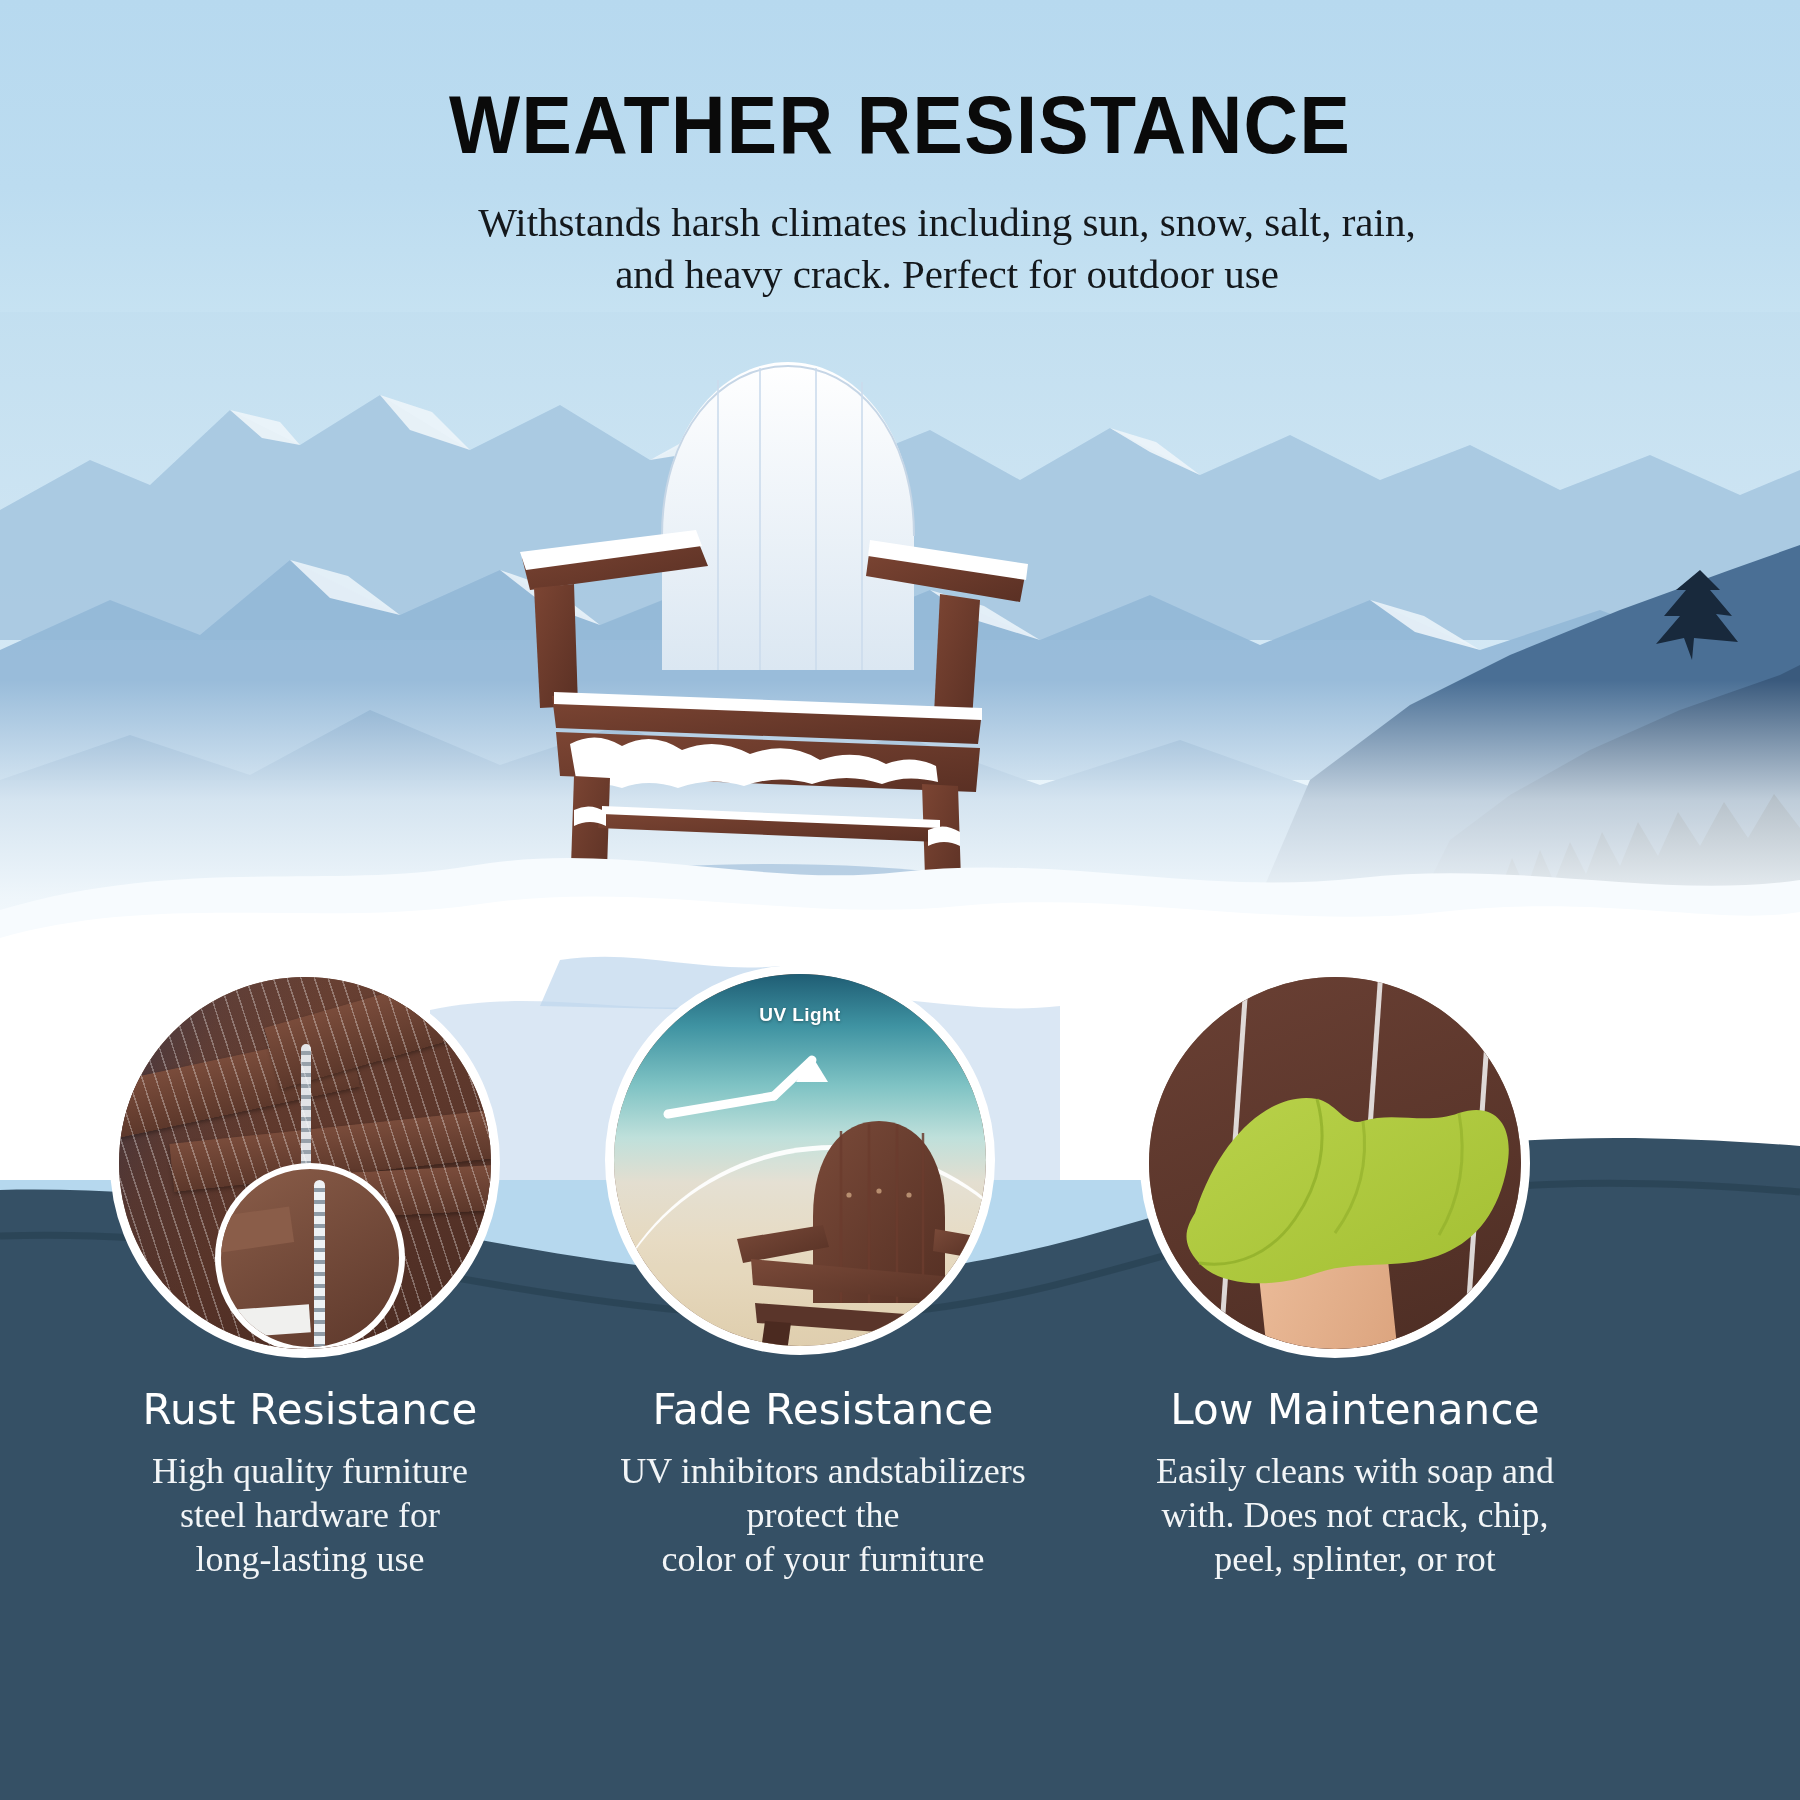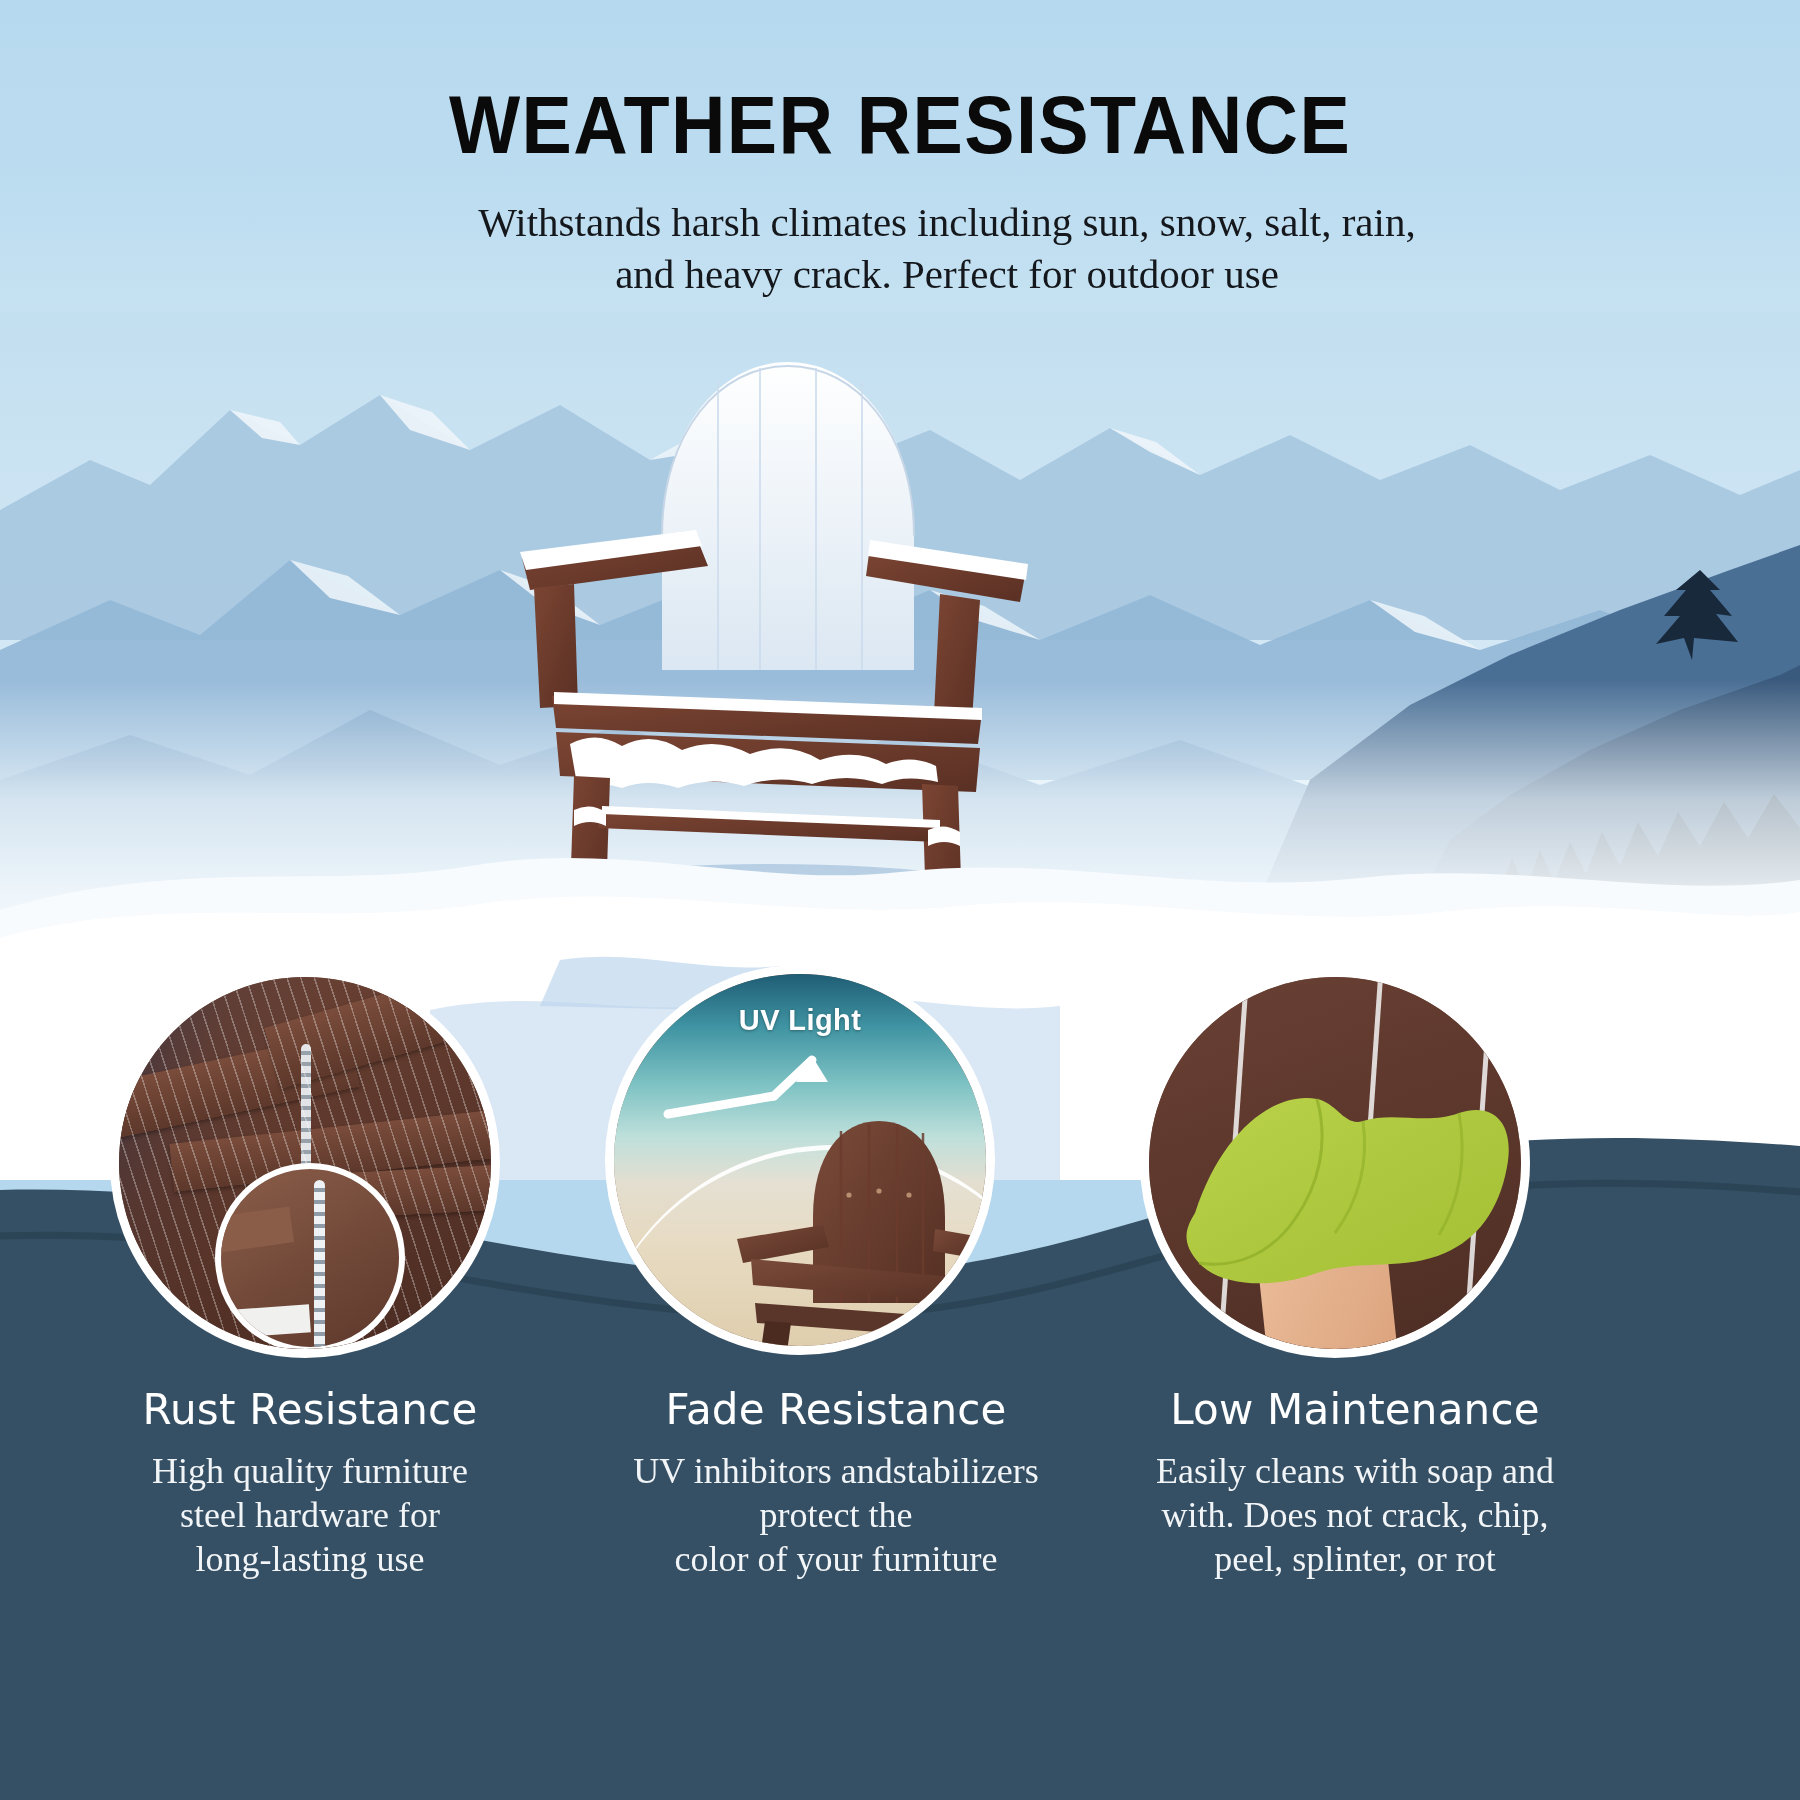--- a/index.html
+++ b/index.html
@@ -99,21 +99,21 @@
   .inset-circle .iplank{position:absolute;left:-6%;top:24%;width:46%;height:20%;background:#8a5d49;transform:rotate(-8deg);}
   .inset-circle .iplank2{position:absolute;left:-10%;bottom:6%;width:60%;height:16%;background:#f0f0ee;transform:rotate(-4deg);}
 
   
   .beachbg{
     position:absolute;inset:0;
     background:linear-gradient(180deg,#1f5d74 0%,#3f93a2 14%,#7fc3c4 30%,#bfe0db 44%,#e3ded0 56%,#e6d9bf 72%,#ddcba8 100%);
   }
   .uvtext{
     position:absolute;left:0;top:30px;width:100%;text-align:center;
-    color:#fff;font-size:29px;font-weight:600;letter-spacing:.4px;
+    color:#fff;font-size:19px;font-weight:600;letter-spacing:.4px;
     text-shadow:0 1px 3px rgba(0,0,0,.35);
   }
   .uvarrow{position:absolute;left:48px;top:78px;width:210px;height:90px;}
   .uvarrow svg{display:block;width:100%;height:100%;}
   .uvdome{
     position:absolute;left:-6%;top:46%;width:130%;height:110%;
     border-radius:50% 50% 0 0 / 58% 58% 0 0;
     border-top:5px solid rgba(255,255,255,.92);
     background:rgba(255,255,255,.07);
   }
@@ -124,21 +124,21 @@
   .slatbg{position:absolute;inset:0;background:linear-gradient(160deg,#6a4034 0%,#5b362b 55%,#4c2d24 100%);}
   .slatline{position:absolute;top:-10%;height:120%;width:5px;background:rgba(245,245,245,.85);transform:rotate(4deg);}
   .hand{position:absolute;left:108px;bottom:-30px;width:130px;height:250px;
     background:linear-gradient(120deg,#f0c3a2,#dba37d);border-radius:58px 58px 26px 26px;transform:rotate(-6deg);}
   .cloth{position:absolute;left:28px;top:96px;width:340px;height:250px;}
   .cloth svg{display:block;width:100%;height:100%;}
 
   
   .feat{position:absolute;z-index:7;text-align:center;color:#ffffff;}
   .f1{left:60px;top:1385px;width:500px;}
-  .f2{left:586px;top:1385px;width:500px;}
+  .f2{left:573px;top:1385px;width:500px;}
   .f3{left:1075px;top:1385px;width:560px;}
   .feat h3{
     margin:0 0 16px 0;
     font-family:"DejaVu Sans",sans-serif;
     font-weight:400;font-size:42px;letter-spacing:.2px;color:#ffffff;
   }
   .feat p{
     margin:0;font-family:"Liberation Serif",serif;
     font-size:36px;line-height:1.22;color:#f2f5f7;
   }

